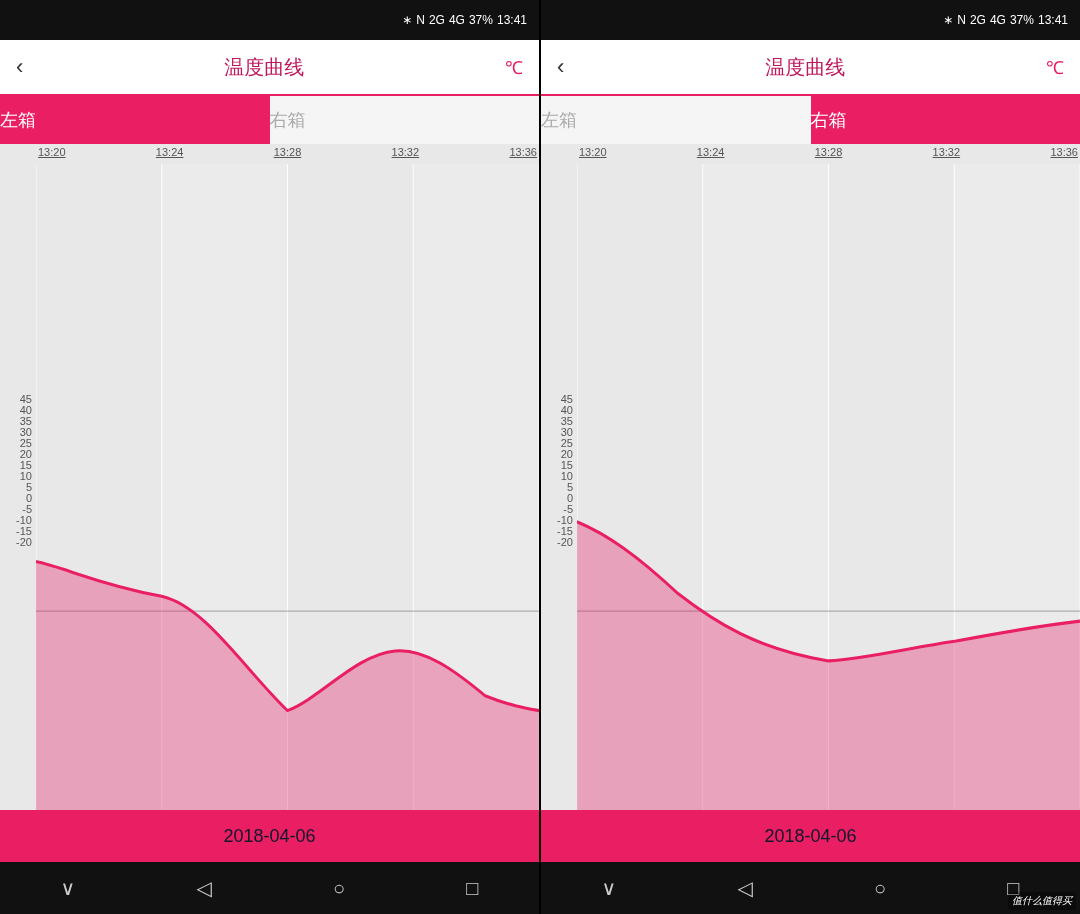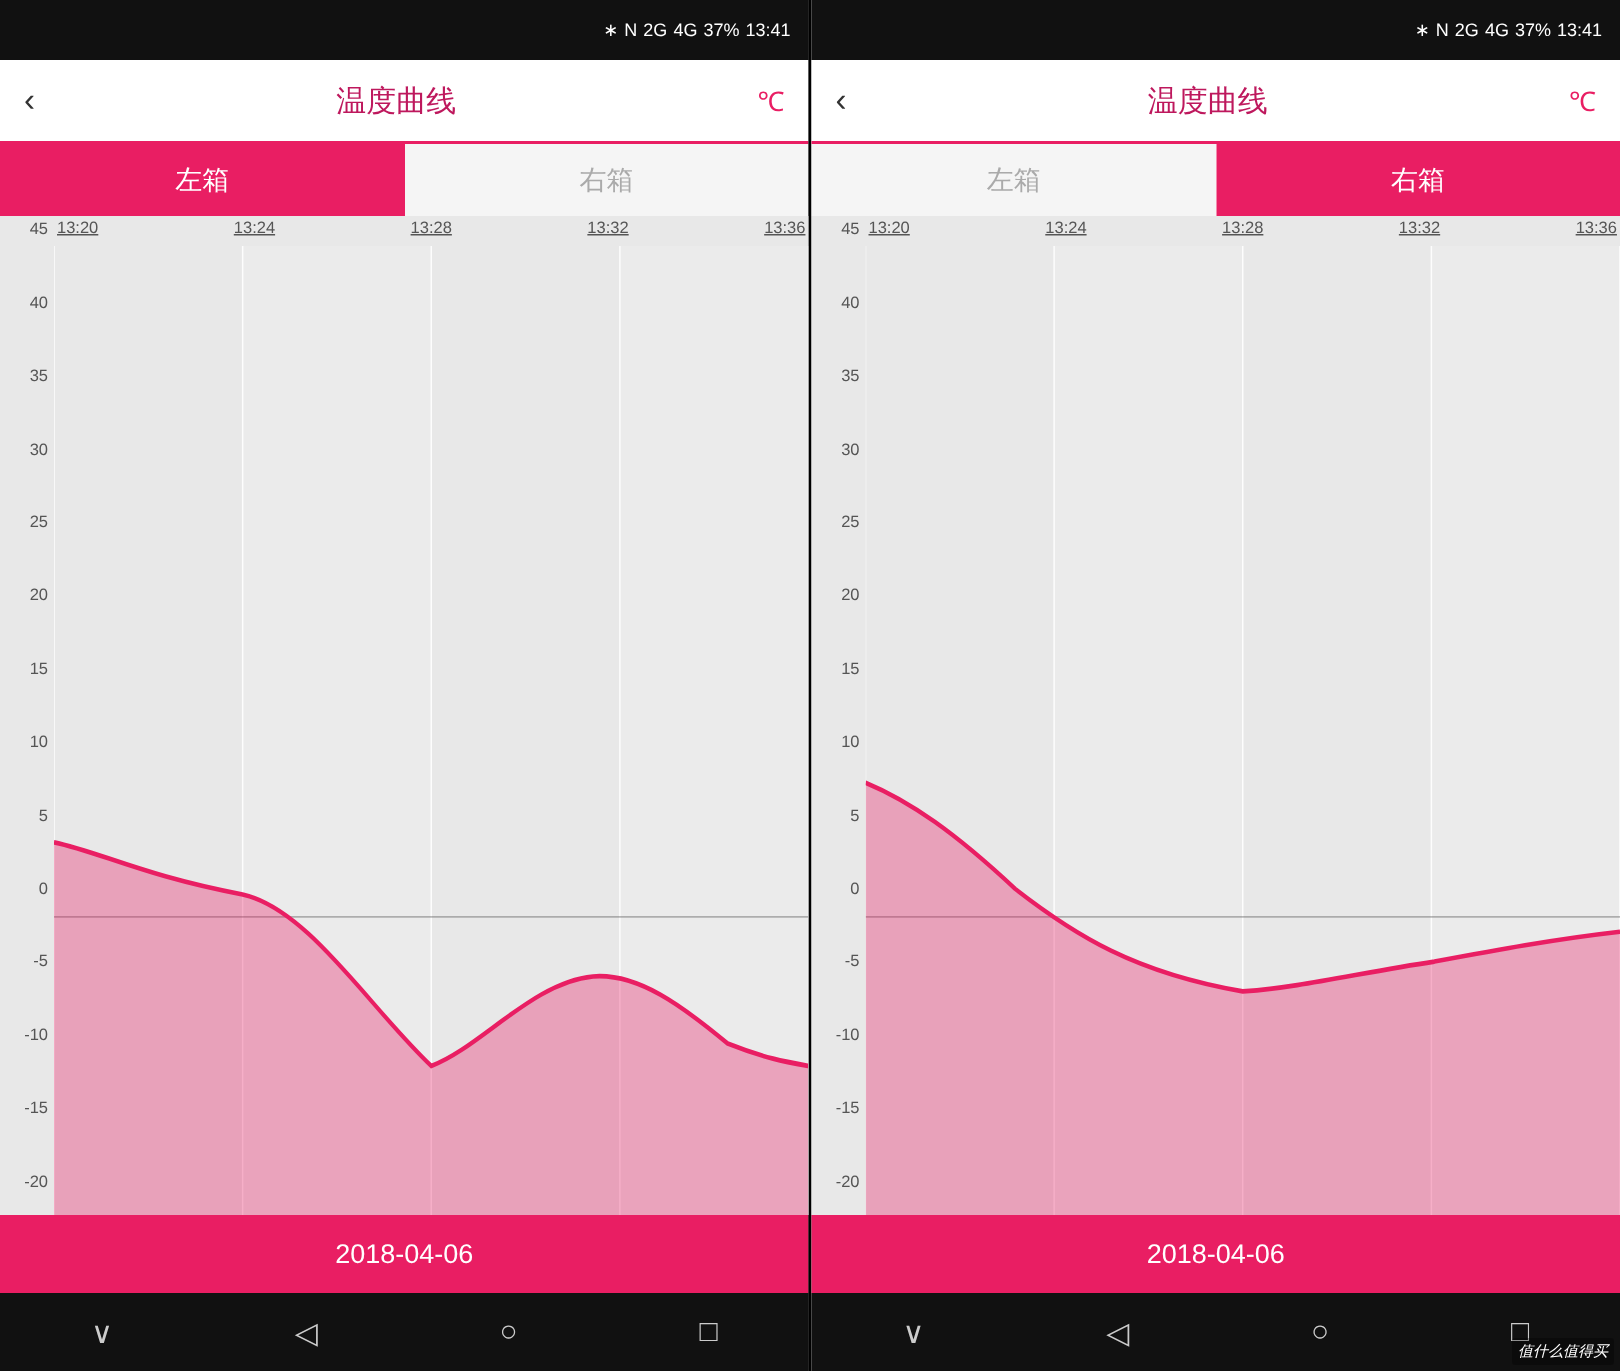--- a/index.html
+++ b/index.html
@@ -72,21 +72,20 @@
     .tab-bar {
       display: flex;
       height: 48px;
       flex-shrink: 0;
     }
 
     .tab {
       flex: 1;
       display: flex;
       align-items: center;
-      justify-content: center;
       font-size: 18px;
       cursor: pointer;
     }
 
     .tab.active {
       background: #e91e63;
       color: #fff;
     }
 
     .tab.inactive {
@@ -106,21 +105,21 @@
       height: 100%;
       position: relative;
       display: flex;
     }
 
     .y-axis {
       width: 36px;
       height: 100%;
       display: flex;
       flex-direction: column;
-      justify-content: space-between;
+      justify-content: center;
       padding: 4px 4px 16px 0;
       font-size: 11px;
       color: #555;
       text-align: right;
       flex-shrink: 0;
     }
 
     .y-label {
       line-height: 1;
     }
@@ -154,21 +153,21 @@
       width: 100%;
       height: calc(100% - 20px);
     }
 
     .footer-date {
       height: 52px;
       background: #e91e63;
       display: flex;
       align-items: center;
       justify-content: center;
-      color: #ffffff;
+      color: #0f172a;
       font-size: 18px;
       flex-shrink: 0;
     }
 
     .nav-bar {
       height: 52px;
       background: #111;
       display: flex;
       align-items: center;
       justify-content: space-around;

